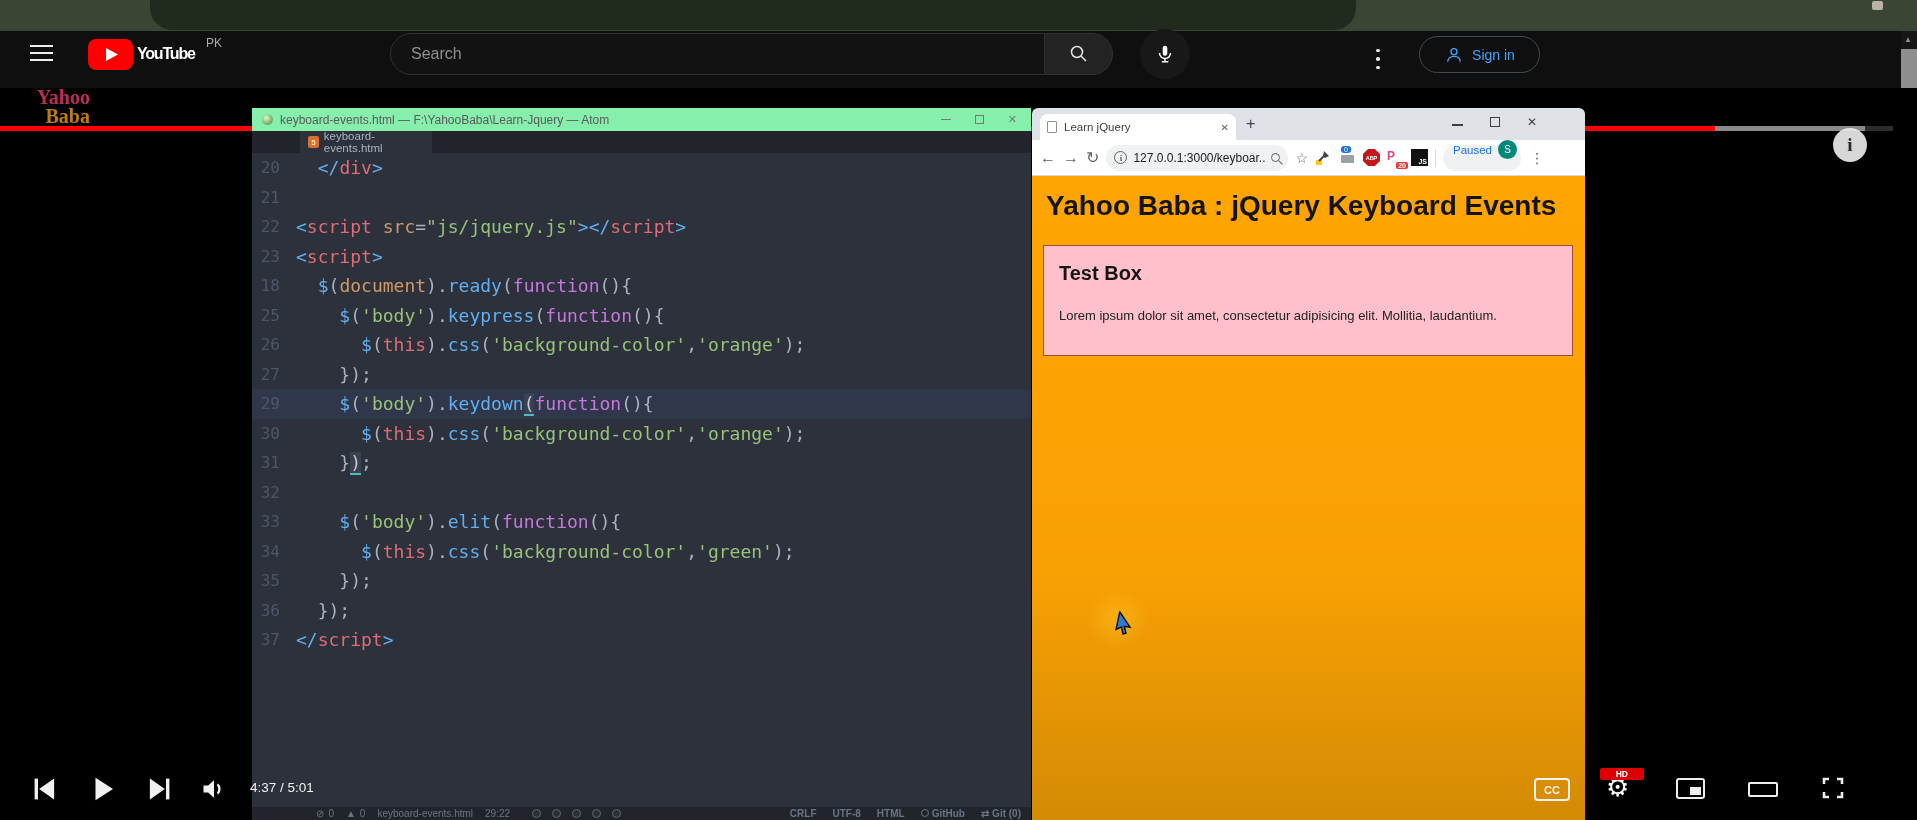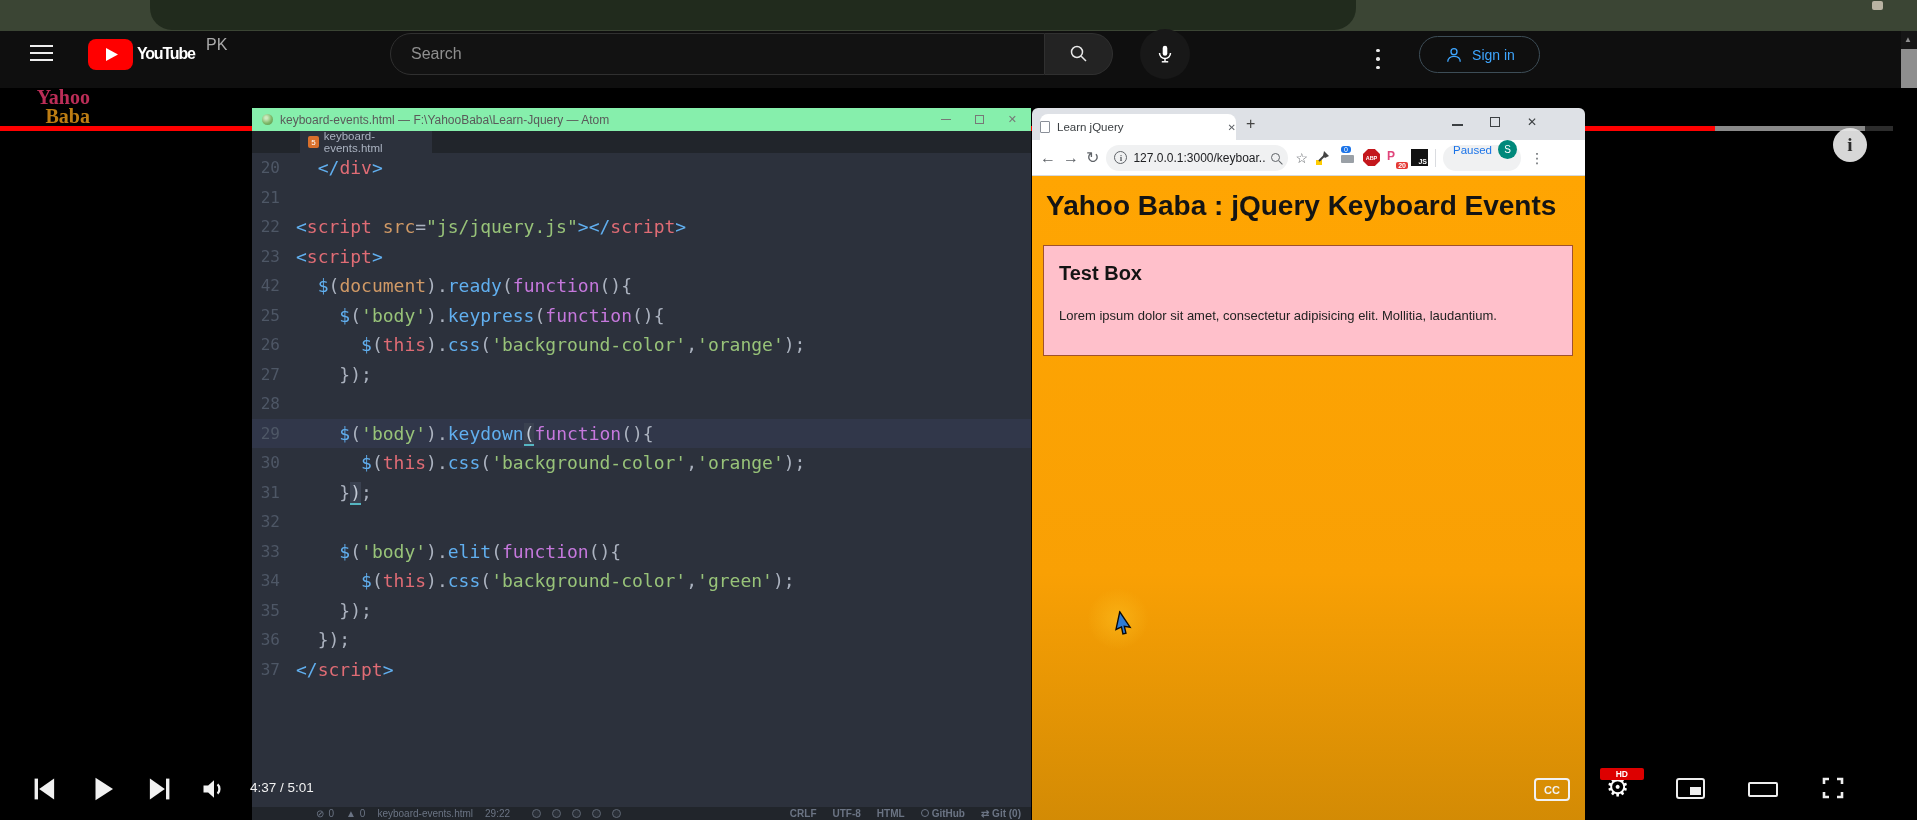--- a/index.html
+++ b/index.html
@@ -11,21 +11,21 @@
   #strip { left:0; top:0; width:1917px; height:31px; background:#3b4534; overflow:hidden; }
   #strip-pill { left:150px; top:-20px; width:1206px; height:50px; border-radius:22px; background:#212b1d; }
   #strip-icon { left:1872px; top:1px; width:11px; height:9px; background:#b9b3a2; border-radius:2px; }
 
   
   #masthead { left:0; top:31px; width:1917px; height:57px; background:#0f0f0f; }
   #hamburger { left:30px; top:14px; width:24px; height:18px; cursor:pointer; }
   #hamburger span { display:block; width:23px; height:2px; background:#efefef; margin-bottom:5px; }
   #logo { left:88px; top:7px; height:32px; display:flex; align-items:center; gap:4px; cursor:pointer; }
   #brand-text { color:#fff; font-weight:bold; font-size:16px; letter-spacing:-1.2px; }
-  #region { left:206px; top:5px; color:#aaa; font-size:16px; }
+  #region { left:206px; top:5px; color:#aaa; font-size:12px; }
   #search-pill { left:390px; top:2px; width:655px; height:42px; background:#121212;
                  border:1px solid #303030; border-radius:21px 0 0 21px; display:flex; align-items:center; }
   #search-input { background:transparent; border:none; outline:none; color:#eee; font-size:16px;
                   padding-left:20px; width:600px; font-family:"Liberation Sans",sans-serif; }
   #search-input::placeholder { color:#8f8f8f; }
   #search-btn { left:1045px; top:2px; width:68px; height:42px; background:#232323; border:1px solid #303030;
                 border-left:none; border-radius:0 21px 21px 0; display:flex; align-items:center; justify-content:center; cursor:pointer; }
   #mic-btn { left:1140px; top:-2px; width:50px; height:50px; border-radius:50%; background:#181818;
              display:flex; align-items:center; justify-content:center; cursor:pointer; }
   #kebab { left:1369px; top:11px; width:18px; height:34px; display:flex; flex-direction:column;
@@ -77,21 +77,21 @@
   .sb-group { display:flex; align-items:center; gap:4px; }
   #pkg-icons { display:flex; gap:11px; margin-left:10px; }
   .pkg-dot { width:9px; height:9px; border:1.5px solid #5f6875; border-radius:50%; background:#2a2f37; }
   #status-right-wrap { margin-left:auto; display:flex; gap:16px; align-items:center;font-weight:bold; }
   .gh-ring { display:inline-block; width:8px; height:8px; border:1.5px solid #6b7484; border-radius:50%; margin-right:3px; }
 
   
   #chrome { left:1032px; top:20px; width:553px; height:712px; background:#dee1e6; border-radius:6px 6px 0 0; }
   #chrome-tabstrip { left:0; top:0; width:553px; height:32px; }
   #chrome-tab { left:8px; top:6px; width:196px; height:26px; background:#fff; border-radius:8px 8px 0 0;
-                display:flex; align-items:center; padding:0 0; gap:7px; cursor:pointer; }
+                display:flex; align-items:center; padding:0 7px; gap:7px; cursor:pointer; }
   .doc-icon { width:10px; height:12px; border:1.2px solid #8a8f98; border-radius:1px; }
   #chrome-tab-title { font-size:11.5px; color:#3c4043; flex:1; }
   .tab-close { color:#5f6368; font-size:10px; cursor:pointer; }
   #new-tab-btn { left:214px; top:7px; color:#444; font-size:16px; cursor:pointer; }
   .cw-btn { top:9px; color:#3c4043; cursor:pointer; }
   #cw-min { left:420px; width:11px; height:1.5px; background:#3c4043; top:16px; }
   #cw-max { left:458px; width:10px; height:10px; border:1.3px solid #3c4043; }
   #cw-close { left:495px; font-size:12px; top:7px; }
 
   #chrome-toolbar { left:0; top:32px; width:553px; height:36px; background:#fff; border-bottom:1px solid #d6d9dd;
@@ -239,25 +239,24 @@
         <span id="html-icon"></span>
         <span id="atom-tab-label">keyboard-events.html</span>
       </div>
     </div>
     <div id="atom-editor" class="abs">
       <div>
           <div class="code-line"><span class="gutter">20</span><span class="code"><span class="t-pl">  </span><span class="t-ab">&lt;/</span><span class="t-tag">div</span><span class="t-ab">&gt;</span></span></div>
           <div class="code-line"><span class="gutter">21</span><span class="code"></span></div>
           <div class="code-line"><span class="gutter">22</span><span class="code"><span class="t-ab">&lt;</span><span class="t-tag">script</span><span class="t-pl"> </span><span class="t-attr">src</span><span class="t-op">=</span><span class="t-str">"js/jquery.js"</span><span class="t-ab">&gt;&lt;/</span><span class="t-tag">script</span><span class="t-ab">&gt;</span></span></div>
           <div class="code-line"><span class="gutter">23</span><span class="code"><span class="t-ab">&lt;</span><span class="t-tag">script</span><span class="t-ab">&gt;</span></span></div>
-          <div class="code-line"><span class="gutter">42</span><span class="code"><span class="t-pl">  </span><span class="t-dol">$</span><span class="t-pl">(</span><span class="t-obj">document</span><span class="t-pl">).</span><span class="t-fn">ready</span><span class="t-pl">(</span><span class="t-kw">function</span><span class="t-pl">(){</span></span></div>
+          <div class="code-line"><span class="gutter">18</span><span class="code"><span class="t-pl">  </span><span class="t-dol">$</span><span class="t-pl">(</span><span class="t-obj">document</span><span class="t-pl">).</span><span class="t-fn">ready</span><span class="t-pl">(</span><span class="t-kw">function</span><span class="t-pl">(){</span></span></div>
           <div class="code-line"><span class="gutter">25</span><span class="code"><span class="t-pl">    </span><span class="t-dol">$</span><span class="t-pl">(</span><span class="t-str">'body'</span><span class="t-pl">).</span><span class="t-fn">keypress</span><span class="t-pl">(</span><span class="t-kw">function</span><span class="t-pl">(){</span></span></div>
           <div class="code-line"><span class="gutter">26</span><span class="code"><span class="t-pl">      </span><span class="t-dol">$</span><span class="t-pl">(</span><span class="t-this">this</span><span class="t-pl">).</span><span class="t-fn">css</span><span class="t-pl">(</span><span class="t-str">'background-color'</span><span class="t-pl">,</span><span class="t-str">'orange'</span><span class="t-pl">);</span></span></div>
           <div class="code-line"><span class="gutter">27</span><span class="code"><span class="t-pl">    });</span></span></div>
-          <div class="code-line"><span class="gutter">28</span><span class="code"></span></div>
           <div class="code-line active"><span class="gutter">29</span><span class="code"><span class="t-pl">    </span><span class="t-dol">$</span><span class="t-pl">(</span><span class="t-str">'body'</span><span class="t-pl">).</span><span class="t-fn">keydown</span><span class="t-bm">(</span><span class="t-kw">function</span><span class="t-pl">(){</span></span></div>
           <div class="code-line"><span class="gutter">30</span><span class="code"><span class="t-pl">      </span><span class="t-dol">$</span><span class="t-pl">(</span><span class="t-this">this</span><span class="t-pl">).</span><span class="t-fn">css</span><span class="t-pl">(</span><span class="t-str">'background-color'</span><span class="t-pl">,</span><span class="t-str">'orange'</span><span class="t-pl">);</span></span></div>
           <div class="code-line"><span class="gutter">31</span><span class="code"><span class="t-pl">    }</span><span class="t-bm">)</span><span class="t-pl">;</span></span></div>
           <div class="code-line"><span class="gutter">32</span><span class="code"></span></div>
           <div class="code-line"><span class="gutter">33</span><span class="code"><span class="t-pl">    </span><span class="t-dol">$</span><span class="t-pl">(</span><span class="t-str">'body'</span><span class="t-pl">).</span><span class="t-fn">elit</span><span class="t-pl">(</span><span class="t-kw">function</span><span class="t-pl">(){</span></span></div>
           <div class="code-line"><span class="gutter">34</span><span class="code"><span class="t-pl">      </span><span class="t-dol">$</span><span class="t-pl">(</span><span class="t-this">this</span><span class="t-pl">).</span><span class="t-fn">css</span><span class="t-pl">(</span><span class="t-str">'background-color'</span><span class="t-pl">,</span><span class="t-str">'green'</span><span class="t-pl">);</span></span></div>
           <div class="code-line"><span class="gutter">35</span><span class="code"><span class="t-pl">    });</span></span></div>
           <div class="code-line"><span class="gutter">36</span><span class="code"><span class="t-pl">  });</span></span></div>
           <div class="code-line"><span class="gutter">37</span><span class="code"><span class="t-ab">&lt;/</span><span class="t-tag">script</span><span class="t-ab">&gt;</span></span></div>
         </div>

